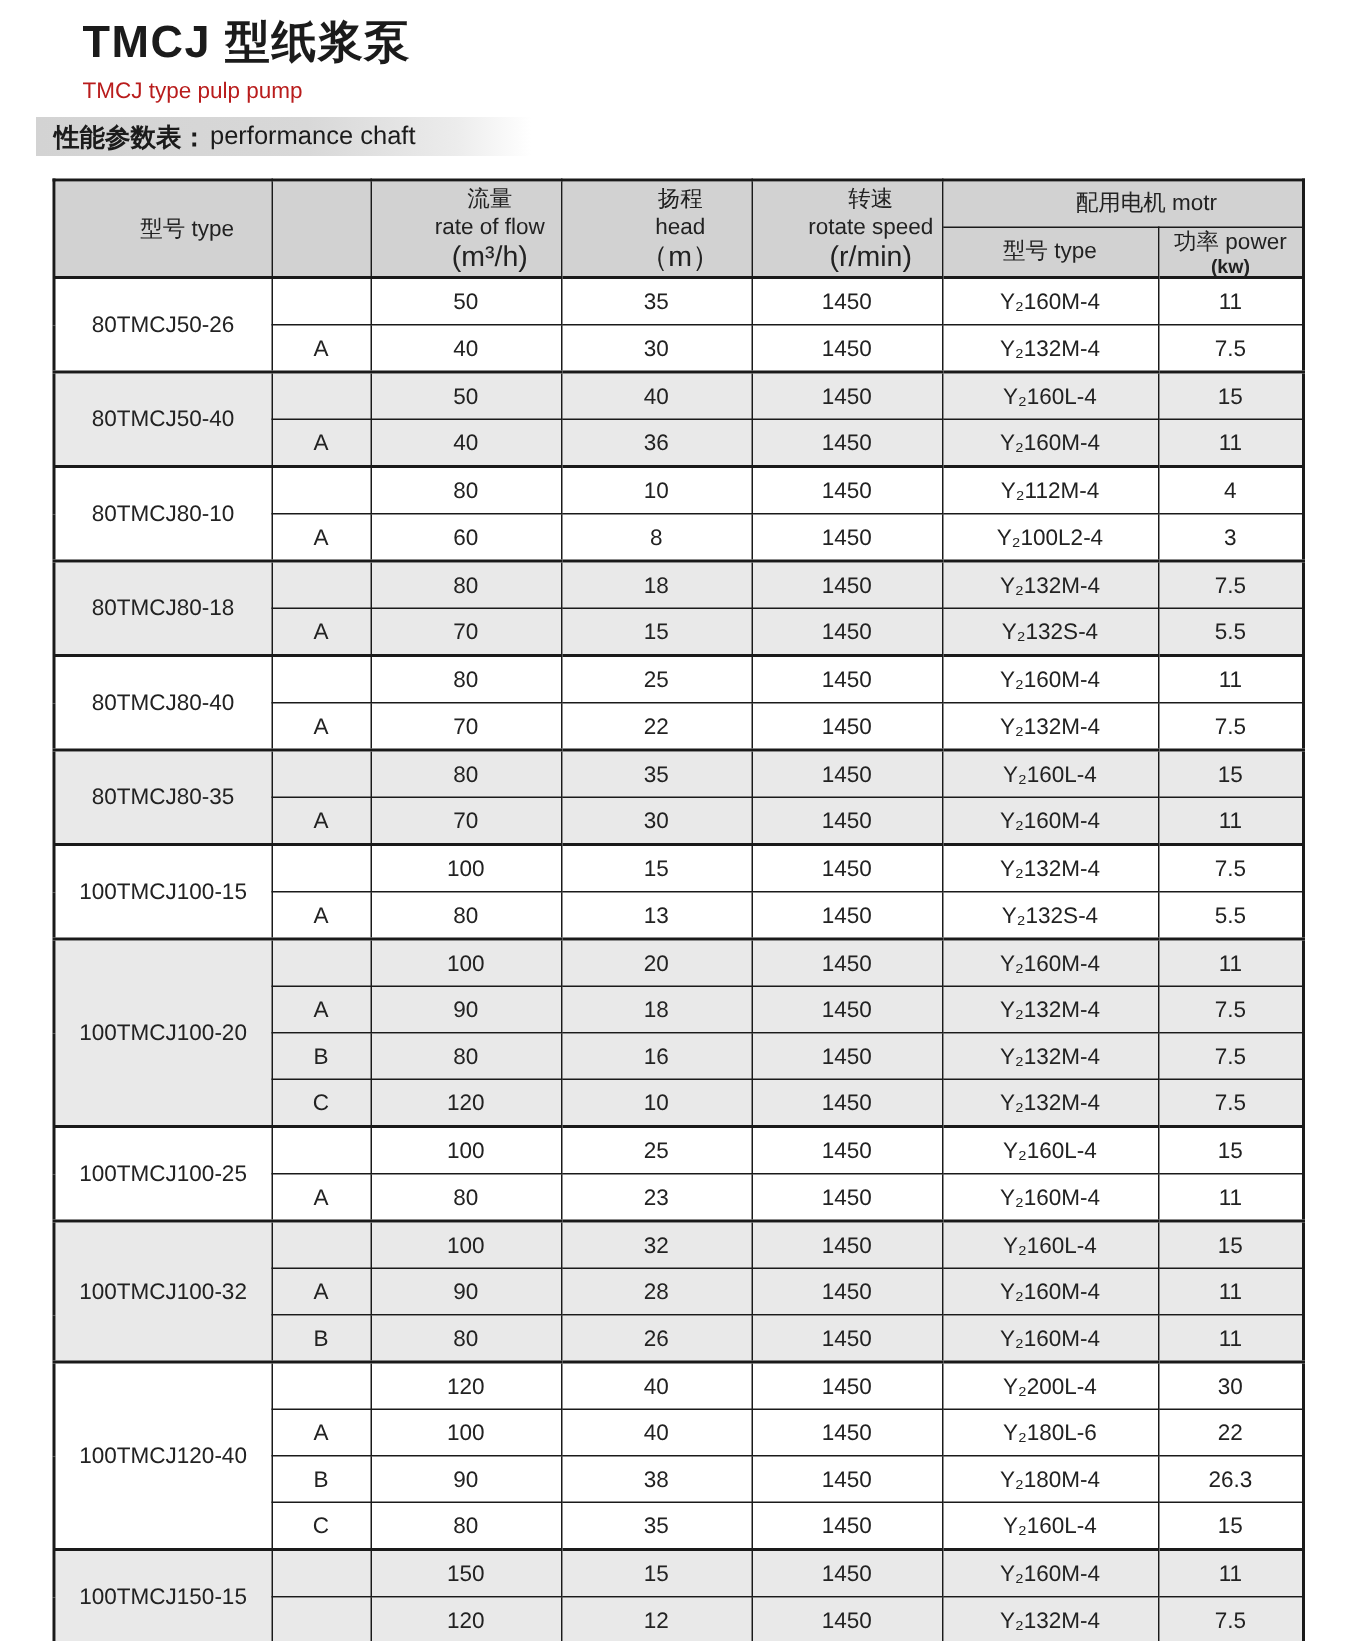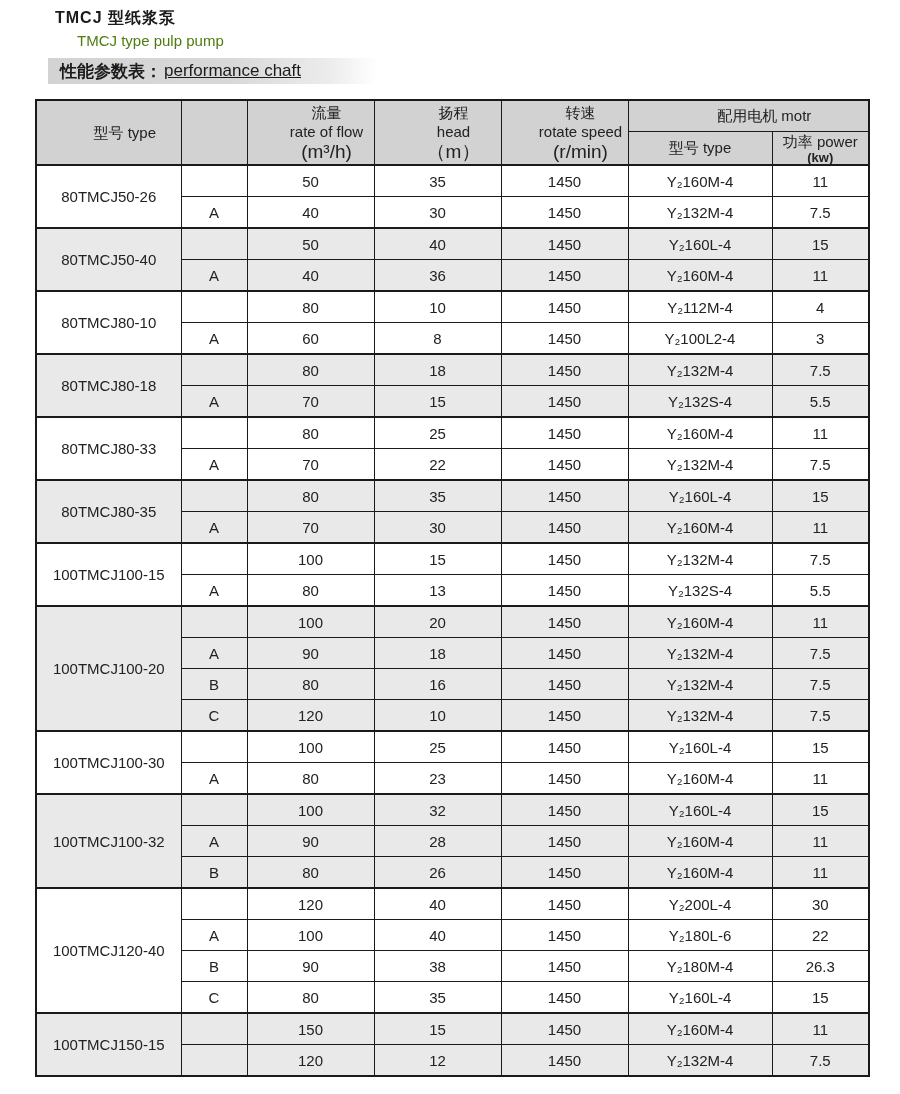--- a/index.html
+++ b/index.html
@@ -9,43 +9,43 @@
     width: 900px;
     height: 1094px;
     overflow: hidden;
     font-family: "Liberation Sans", "DejaVu Sans", sans-serif;
     color: #222222;
   }
   .page { position: relative; width: 900px; height: 1094px; }
 
   .title {
     margin: 8px 0 3px 55px;
-    font-size: 16px;
+    font-size: 30px;
     font-weight: bold;
     letter-spacing: 1px;
     color: #1b1b1b;
   }
   .subtitle {
-    margin: 0 0 9px 77px;
+    margin: 0 0 9px 55px;
     font-size: 15px;
-    color: #4d7c0f;
+    color: #b91c1c;
   }
   .section-bar {
-    margin-left: 48px;
+    margin-left: 24px;
     width: 318px;
     height: 26px;
     display: flex;
     align-items: center;
     padding-left: 12px;
     font-size: 17px;
     color: #1b1b1b;
     background: linear-gradient(90deg, #d3d3d3 0%, #d8d8d8 55%, #ececec 85%, #ffffff 100%);
   }
   .section-bar .zh { font-weight: bold; }
-  .section-bar .en { font-weight: normal; margin-left: 2px; text-decoration: underline; }
+  .section-bar .en { font-weight: normal; margin-left: 2px; }
 
   table.perf {
     border-collapse: collapse;
     table-layout: fixed;
     width: 833px;
     margin: 15px 0 0 35px;
     border: 2px solid #1a1a1a;
   }
   .perf th, .perf td {
     border: 1px solid #1a1a1a;
@@ -185,21 +185,21 @@
         </tr>
         <tr class="shade">
           <td>A</td>
           <td>70</td>
           <td>15</td>
           <td>1450</td>
           <td>Y₂132S-4</td>
           <td>5.5</td>
         </tr>
         <tr class="group-first">
-          <td rowspan="2">80TMCJ80-33</td>
+          <td rowspan="2">80TMCJ80-40</td>
           <td></td>
           <td>80</td>
           <td>25</td>
           <td>1450</td>
           <td>Y₂160M-4</td>
           <td>11</td>
         </tr>
         <tr>
           <td>A</td>
           <td>70</td>
@@ -269,21 +269,21 @@
         </tr>
         <tr class="shade">
           <td>C</td>
           <td>120</td>
           <td>10</td>
           <td>1450</td>
           <td>Y₂132M-4</td>
           <td>7.5</td>
         </tr>
         <tr class="group-first">
-          <td rowspan="2">100TMCJ100-30</td>
+          <td rowspan="2">100TMCJ100-25</td>
           <td></td>
           <td>100</td>
           <td>25</td>
           <td>1450</td>
           <td>Y₂160L-4</td>
           <td>15</td>
         </tr>
         <tr>
           <td>A</td>
           <td>80</td>

